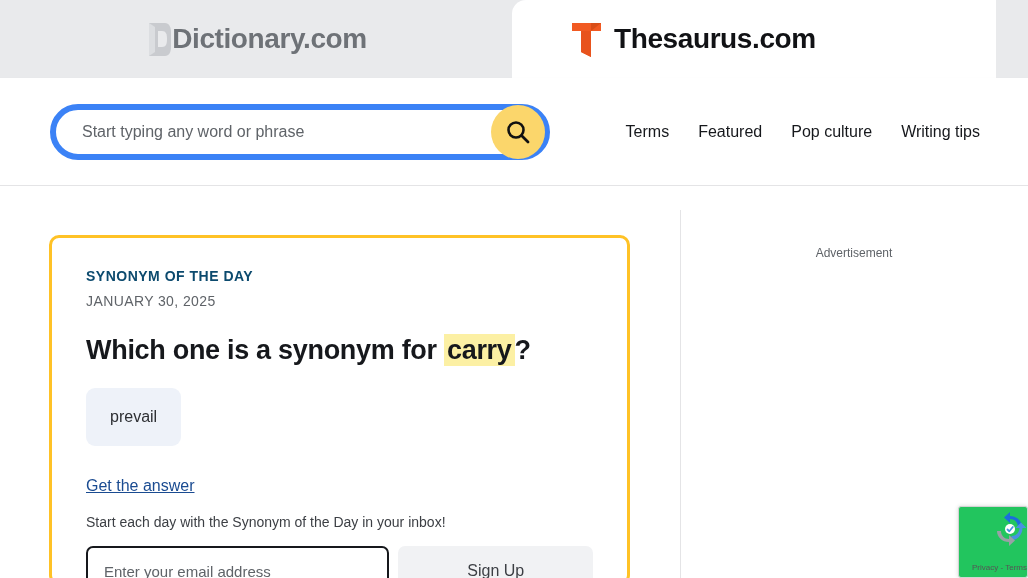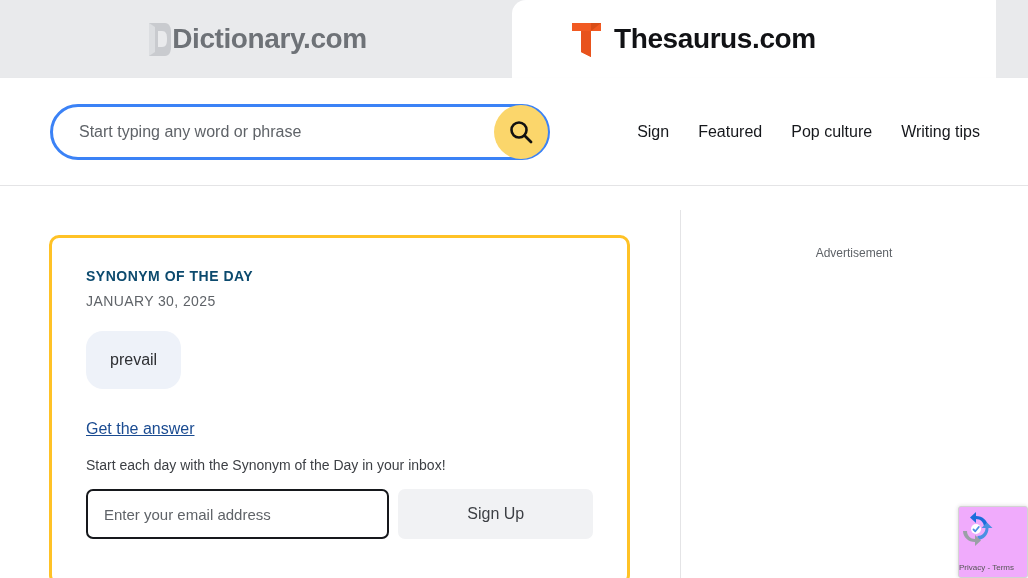--- a/index.html
+++ b/index.html
@@ -53,21 +53,21 @@
   
   .header {
     position: absolute; left: 0; top: 78px; width: 1028px; height: 108px;
     background: #ffffff;
     border-bottom: 1px solid #e4e4e6;
     box-shadow: 0 2px 4px rgba(0,0,0,0.06);
   }
   .searchwrap {
     position: absolute; left: 50px; top: 26px;
     width: 500px; height: 56px;
-    border: 3px solid #3b82f6;
+    border: 6px solid #3b82f6;
     border-radius: 28px;
     background: #fff;
     display: flex; align-items: center;
   }
   .search-input {
     flex: 1; height: 100%;
     border: none; outline: none; background: transparent;
     font-family: "Liberation Sans", sans-serif;
     font-size: 16px; color: #2d2f33;
     padding: 0 22px 0 26px;
@@ -130,21 +130,21 @@
     background: #fcf0a4;
     padding: 1px 3px;
   }
   .choices {
     margin-top: 22px;
     display: flex; gap: 14px;
   }
   .choice {
     background: #eef2f9;
     border: none;
-    border-radius: 17px;
+    border-radius: 9px;
     height: 58px;
     padding: 0 24px;
     font-family: "Liberation Sans", sans-serif;
     font-size: 16px; color: #2d2f33;
     cursor: pointer;
     display: flex; align-items: center; justify-content: center;
   }
   .answer-link {
     display: inline-block;
     margin-top: 31px;
@@ -185,26 +185,26 @@
   .ad-label {
     position: absolute; left: 680px; top: 60px; width: 348px;
     text-align: center;
     font-size: 12px; color: #5f6368;
   }
 
   
   .recaptcha {
     position: absolute; left: 958px; top: 506px;
     width: 70px; height: 72px;
-    background: #f0abfc;
+    background: #22c55e;
     border: 1px solid #d3d3d3;
     border-radius: 3px;
     box-shadow: 0 0 4px rgba(0,0,0,0.15);
     display: flex; flex-direction: column;
-    align-items: flex-start; justify-content: center;
+    align-items: flex-end; justify-content: center;
     gap: 17px;
   }
   .recaptcha-mark { width: 34px; height: 34px; }
   .recaptcha-mark svg { display: block; }
   .recaptcha-terms {
     font-size: 8px; color: #555; white-space: nowrap;
   }
 </style>
 </head>
 <body>
@@ -248,36 +248,37 @@
         <span>
           <svg width="26" height="26" viewBox="0 0 26 26">
             <circle cx="11" cy="11" r="7.5" fill="none" stroke="#111" stroke-width="2.6"></circle>
             <line x1="16.5" y1="16.5" x2="23" y2="23" stroke="#111" stroke-width="2.8" stroke-linecap="round"></line>
           </svg>
         </span>
       </button>
     </div>
 
     <div class="nav">
-      <span class="nav-item">Sign</span>
+      <span class="nav-item">Terms</span>
       <span class="nav-item">Featured</span>
       <span class="nav-item">Pop culture</span>
       <span class="nav-item">Writing tips</span>
     </div>
   </div>
 
   <div class="main">
 
     <div class="vdivider"></div>
 
     <div class="card">
       <div class="card-inner">
         <div class="eyebrow">SYNONYM OF THE DAY</div>
         <div class="date">JANUARY 30, 2025</div>
 
+        <div class="question"><span>Which one is a synonym for </span><span class="hl">carry</span><span>?</span></div>
 
         <div class="choices">
           <button class="choice">prevail</button>
         </div>
 
         <a class="answer-link">Get the answer</a>
 
         <div class="signup-copy">Start each day with the Synonym of the Day in your inbox!</div>
 
         <div class="signup-row">

